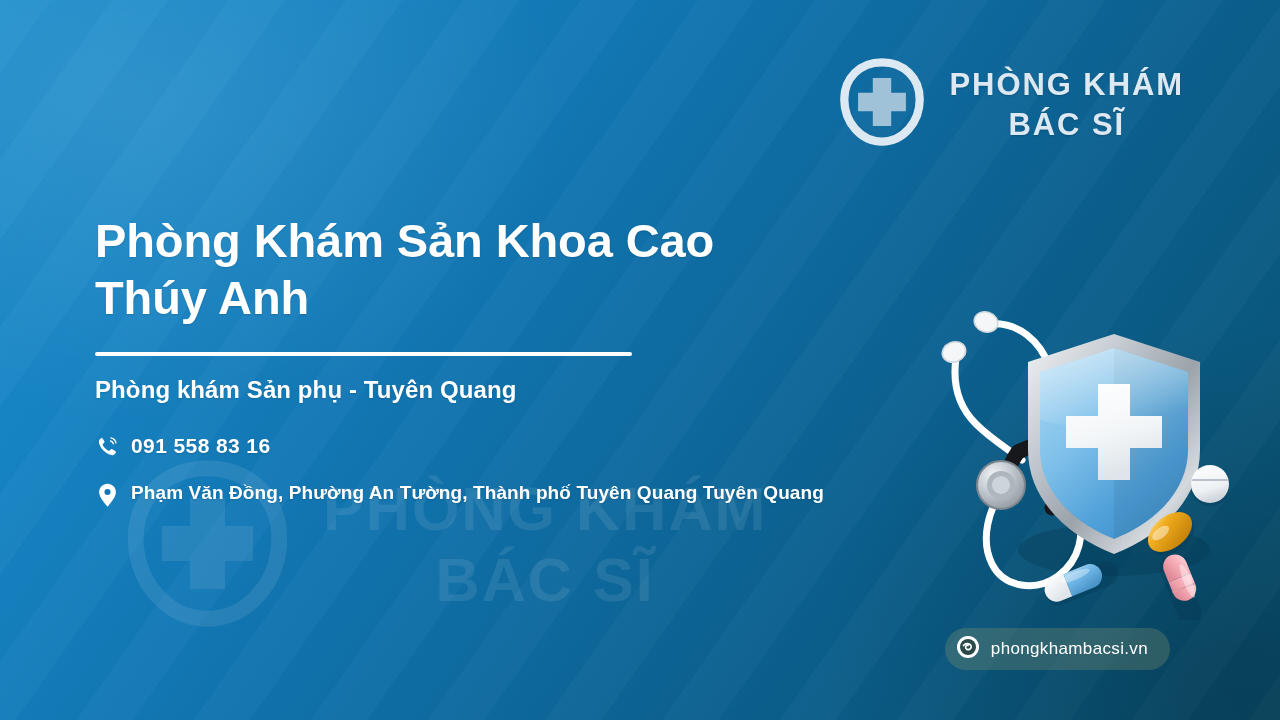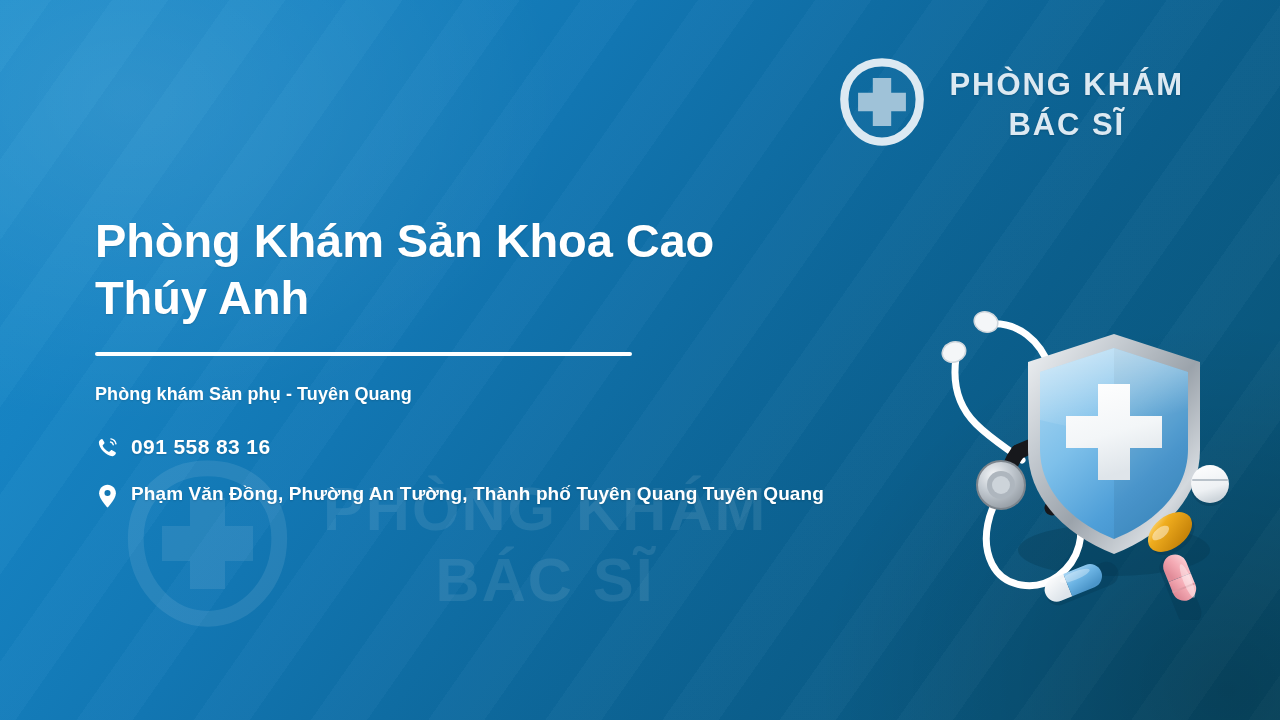--- a/index.html
+++ b/index.html
@@ -98,23 +98,23 @@
     max-width:730px;
     text-shadow:0 1px 2px rgba(0,0,0,.13);
   }
   #divider {
     margin-top:25px;
     width:537px; height:4px;
     background:#ffffff;
     border-radius:2px;
   }
   #subtitle {
-    margin-top:28px;
-    color:#ffffff;
-    font-size:18px;
+    margin-top:20px;
+    color:#ffffff;
+    font-size:24px;
     font-weight:700;
     letter-spacing:.1px;
     text-shadow:0 1px 2px rgba(0,0,0,.13);
   }
 
   .contact-row {
     display:flex;
     align-items:center;
     gap:12px;
     color:#ffffff;
@@ -337,14 +337,24 @@
       <g transform="translate(268,288) rotate(68)">
         <rect x="-36" y="-10" width="72" height="24" rx="12" fill="#03344c" opacity="0.28" transform="translate(0,4)"></rect>
         <path d="M-36 2 a12 12 0 0 1 12 -12 h12 v24 h-12 a12 12 0 0 1 -12 -12 z" fill="url(#pinkPill)"></path>
         <path d="M-12 -10 h12 a12 12 0 0 1 0 24 h-12 z" fill="url(#pinkPill)"></path>
         <path d="M-1 -10 v24" stroke="#e09aa4" stroke-width="2"></path>
         <ellipse cx="-6" cy="-4" rx="18" ry="4" fill="#ffffff" opacity="0.40"></ellipse>
       </g>
     </svg>
   </div>
 
+  <div id="site-badge">
+    <span class="badge-icon">
+      <svg width="24" height="24" viewBox="0 0 24 24" aria-hidden="true">
+        <circle cx="12" cy="12" r="11" fill="#ffffff"></circle>
+        <circle cx="12" cy="12" r="8" fill="#2a4a4a"></circle>
+        <path d="M7.5 10.5 C9 8.3 12.4 8.0 14.2 9.6 C15.8 11.0 15.4 13.6 13.4 14.4 C11.6 15.1 9.6 14.0 9.6 12.2 C9.6 10.9 10.8 10.0 12.0 10.4" fill="none" stroke="#ffffff" stroke-width="1.7" stroke-linecap="round"></path>
+      </svg>
+    </span>
+    <span class="badge-label">phongkhambacsi.vn</span>
+  </div>
 
 </div>
 
 </body></html>

